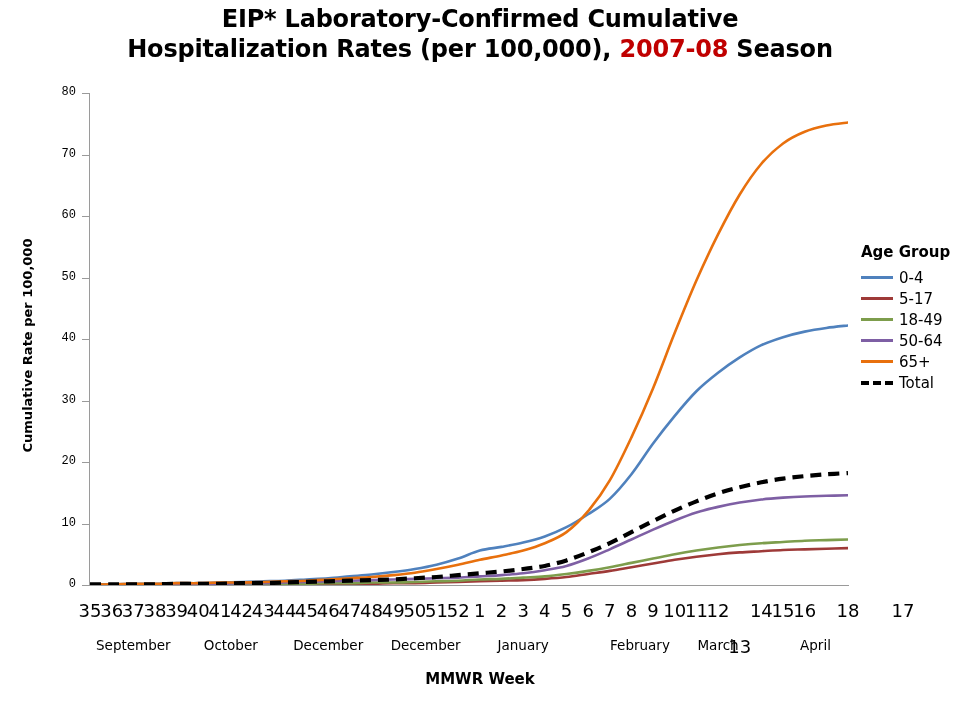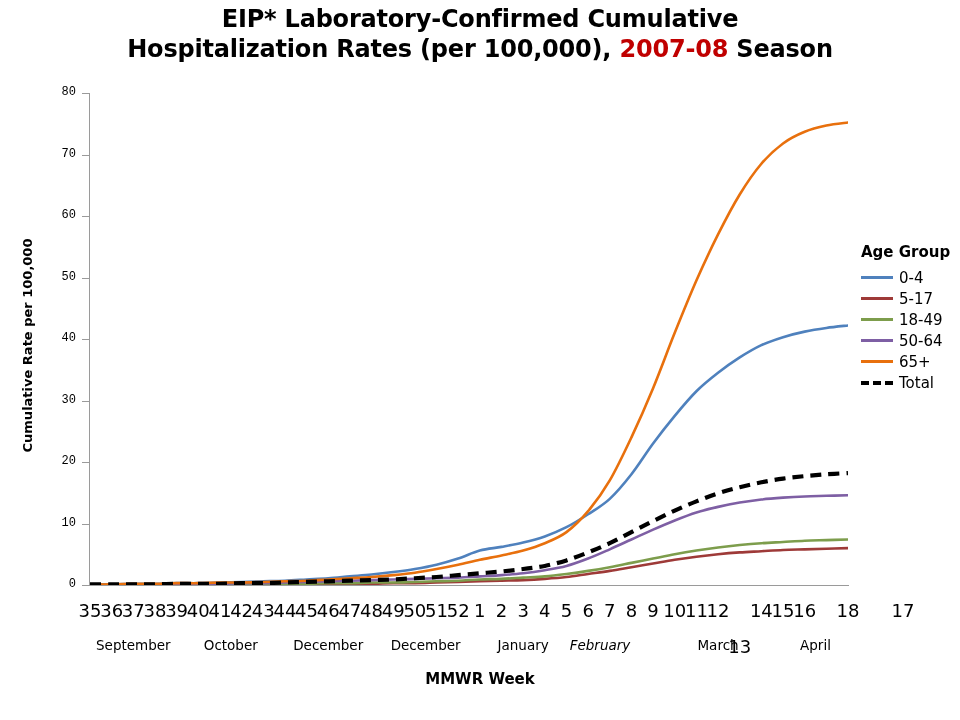--- a/index.html
+++ b/index.html
@@ -256,21 +256,21 @@
       <div class="x-label" style="left: 858px; margin-left: 25px;">17</div>
       <div class="x-label" style="left: 848px;">18</div>
     </div>
 
   <div id="month-labels">
       <div class="month-label" style="left: 133.314px;">September</div>
       <div class="month-label" style="left: 230.771px;">October</div>
       <div class="month-label" style="left: 328.229px;">December</div>
       <div class="month-label" style="left: 425.686px;">December</div>
       <div class="month-label" style="left: 523.143px;">January</div>
-      <div class="month-label" style="left: 600px; font-style: italic;">February</div>
+      <div class="month-label" style="left: 640px;">February</div>
       <div class="month-label" style="left: 718.057px;">March</div>
       <div class="month-label" style="left: 815.514px;">April</div>
     </div>
 
   <div id="x-axis-title">MMWR Week</div>
 
   <div id="plot-area">
     <svg id="plot-svg" width="758" height="492" viewBox="0 0 758 492">
         <path d="M 0.00 491.38 C 3.61 491.38, 14.44 491.49, 21.66 491.38 C 28.88 491.28, 36.10 490.87, 43.31 490.77 C 50.53 490.67, 57.75 490.87, 64.97 490.77 C 72.19 490.67, 79.41 490.26, 86.63 490.15 C 93.85 490.05, 101.07 490.26, 108.29 490.15 C 115.50 490.05, 122.72 489.75, 129.94 489.54 C 137.16 489.34, 144.38 489.13, 151.60 488.93 C 158.82 488.72, 166.04 488.51, 173.26 488.31 C 180.48 488.11, 187.70 488.00, 194.91 487.69 C 202.13 487.39, 209.35 486.88, 216.57 486.46 C 223.79 486.05, 231.01 485.75, 238.23 485.24 C 245.45 484.72, 252.67 484.00, 259.89 483.39 C 267.10 482.77, 274.32 482.26, 281.54 481.55 C 288.76 480.83, 295.98 480.01, 303.20 479.08 C 310.42 478.16, 317.64 477.24, 324.86 476.01 C 332.08 474.78, 339.30 473.45, 346.51 471.70 C 353.73 469.96, 360.95 467.91, 368.17 465.56 C 375.39 463.20, 382.61 459.51, 389.83 457.56 C 397.05 455.61, 404.27 455.20, 411.49 453.87 C 418.70 452.54, 425.92 451.31, 433.14 449.56 C 440.36 447.82, 447.58 445.98, 454.80 443.42 C 462.02 440.85, 469.24 437.88, 476.46 434.19 C 483.68 430.50, 490.90 425.99, 498.11 421.27 C 505.33 416.56, 512.55 412.56, 519.77 405.90 C 526.99 399.24, 534.21 390.52, 541.43 381.30 C 548.65 372.08, 555.87 360.29, 563.09 350.55 C 570.30 340.81, 577.52 331.59, 584.74 322.88 C 591.96 314.16, 599.18 305.45, 606.40 298.27 C 613.62 291.10, 620.84 285.46, 628.06 279.82 C 635.28 274.19, 642.50 269.06, 649.71 264.45 C 656.93 259.84, 664.15 255.53, 671.37 252.15 C 678.59 248.77, 685.81 246.41, 693.03 244.16 C 700.25 241.90, 707.47 240.16, 714.69 238.62 C 721.90 237.08, 729.12 235.96, 736.34 234.93 C 743.56 233.91, 754.39 232.88, 758.00 232.47" fill="none" stroke="#4F81BD" stroke-width="2.6" stroke-linecap="round" stroke-linejoin="round"></path>
         <path d="M 0.00 492.00 C 3.61 492.00, 14.44 492.00, 21.66 492.00 C 28.88 492.00, 36.10 492.00, 43.31 492.00 C 50.53 492.00, 57.75 492.00, 64.97 492.00 C 72.19 492.00, 79.41 492.00, 86.63 492.00 C 93.85 492.00, 101.07 492.00, 108.29 492.00 C 115.50 492.00, 122.72 492.10, 129.94 492.00 C 137.16 491.90, 144.38 491.49, 151.60 491.38 C 158.82 491.28, 166.04 491.38, 173.26 491.38 C 180.48 491.38, 187.70 491.38, 194.91 491.38 C 202.13 491.38, 209.35 491.38, 216.57 491.38 C 223.79 491.38, 231.01 491.49, 238.23 491.38 C 245.45 491.28, 252.67 490.87, 259.89 490.77 C 267.10 490.67, 274.32 490.87, 281.54 490.77 C 288.76 490.67, 295.98 490.26, 303.20 490.15 C 310.42 490.05, 317.64 490.26, 324.86 490.15 C 332.08 490.05, 339.30 489.75, 346.51 489.54 C 353.73 489.34, 360.95 489.13, 368.17 488.93 C 375.39 488.72, 382.61 488.51, 389.83 488.31 C 397.05 488.11, 404.27 487.90, 411.49 487.69 C 418.70 487.49, 425.92 487.39, 433.14 487.08 C 440.36 486.77, 447.58 486.36, 454.80 485.85 C 462.02 485.34, 469.24 484.82, 476.46 484.00 C 483.68 483.19, 490.90 481.95, 498.11 480.93 C 505.33 479.91, 512.55 478.98, 519.77 477.86 C 526.99 476.73, 534.21 475.40, 541.43 474.17 C 548.65 472.94, 555.87 471.71, 563.09 470.48 C 570.30 469.25, 577.52 467.91, 584.74 466.79 C 591.96 465.66, 599.18 464.63, 606.40 463.71 C 613.62 462.79, 620.84 461.97, 628.06 461.25 C 635.28 460.53, 642.50 459.92, 649.71 459.40 C 656.93 458.89, 664.15 458.59, 671.37 458.18 C 678.59 457.76, 685.81 457.25, 693.03 456.94 C 700.25 456.64, 707.47 456.53, 714.69 456.33 C 721.90 456.13, 729.12 455.92, 736.34 455.71 C 743.56 455.51, 754.39 455.20, 758.00 455.10" fill="none" stroke="#9E3A38" stroke-width="2.6" stroke-linecap="round" stroke-linejoin="round"></path>

